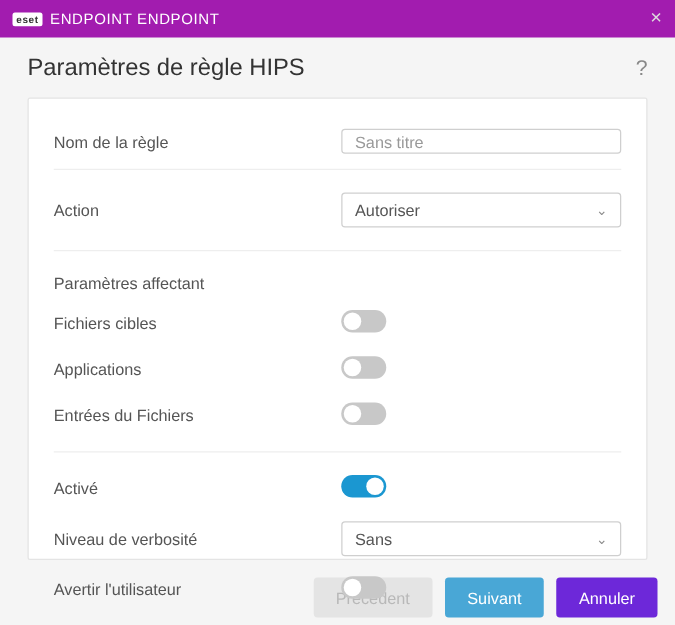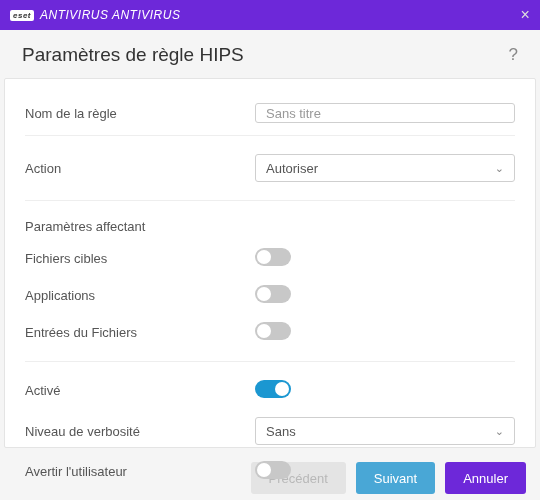--- a/index.html
+++ b/index.html
@@ -4,29 +4,28 @@
 <style>
   * { box-sizing: border-box; margin: 0; padding: 0; }
   body {
     font-family: "Segoe UI", Arial, sans-serif;
     background: #f5f5f5;
     width: 540px;
     height: 500px;
     overflow: hidden;
   }
   .titlebar {
-    background: #6d28d9;
+    background: #a21caf;
     color: #fff;
     height: 30px;
     display: flex;
     align-items: center;
     padding: 0 10px;
     font-size: 12px;
     letter-spacing: 0.5px;
-    font-style: italic;
   }
   .titlebar .brand-badge {
     background: #fff;
     color: #333;
     font-size: 8px;
     font-weight: bold;
     padding: 1px 3px;
     border-radius: 2px;
     margin-right: 6px;
   }
@@ -49,21 +48,21 @@
     color: #333;
     flex: 1;
   }
   .header .help {
     color: #888;
     font-size: 17px;
     cursor: pointer;
   }
   .panel {
     background: #fff;
-    margin: 0 4px;
+    margin: 0 22px;
     border: 1px solid #e4e4e4;
     border-radius: 2px;
     padding: 16px 20px 22px 20px;
     height: 370px;
   }
   .row {
     display: flex;
     align-items: center;
     padding: 8px 0;
     font-size: 13px;
@@ -151,21 +150,21 @@
   }
   .btn.secondary { background: #6d28d9; color: #fff; }
   .btn.secondary.disabled { background: #e4e4e4; color: #b8b8b8; cursor: default; }
   .btn.primary { background: #49a7d6; color: #fff; }
 </style>
 </head>
 <body>
 
 <div class="titlebar">
   <span class="brand-badge">eset</span>
-  <span class="app-name">ANTIVIRUS ANTIVIRUS</span>
+  <span class="app-name">ENDPOINT ENDPOINT</span>
   <span class="spacer"></span>
   <span class="close">×</span>
 </div>
 
 <div class="header">
   <h1>Paramètres de règle HIPS</h1>
   <span class="help">?</span>
 </div>
 
 <div class="panel">

